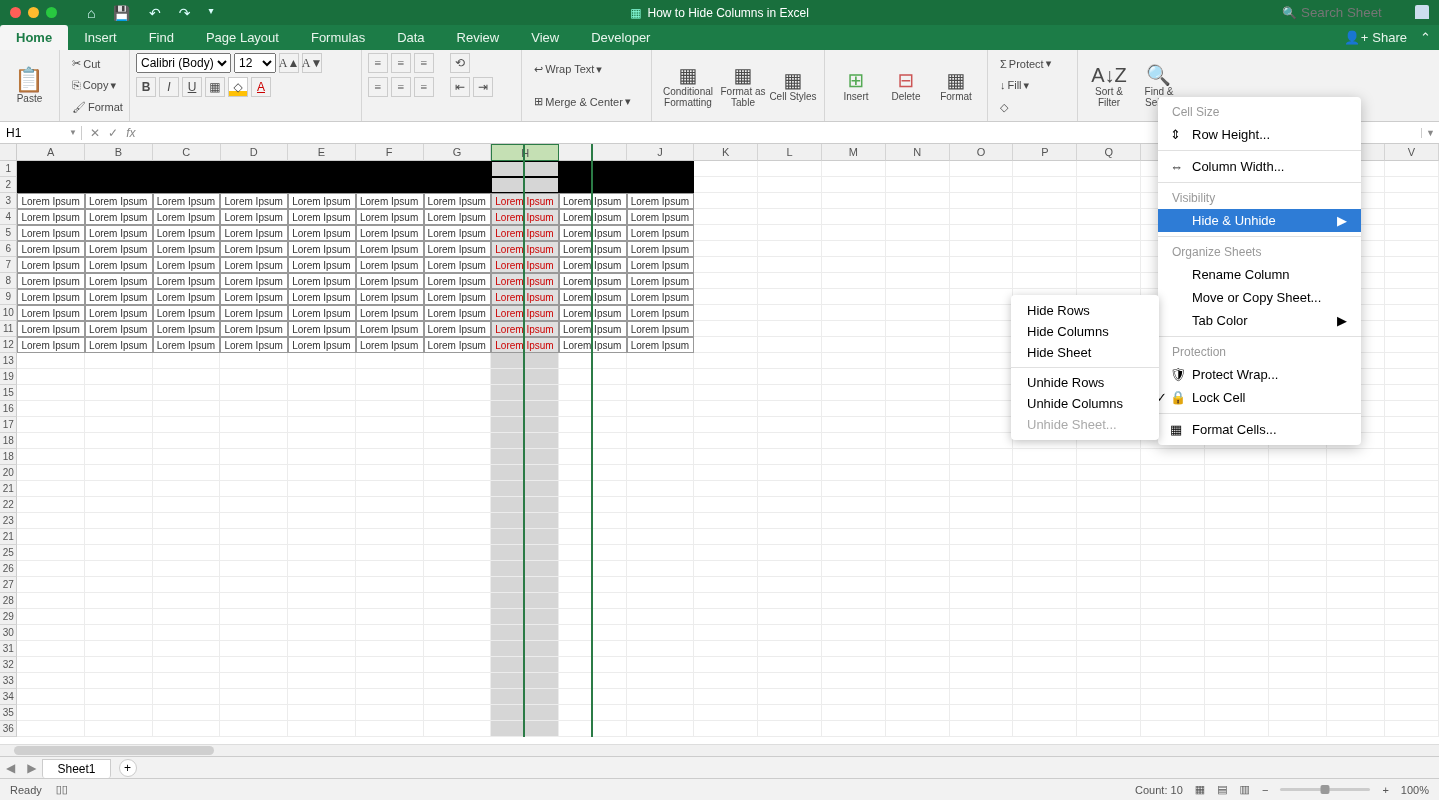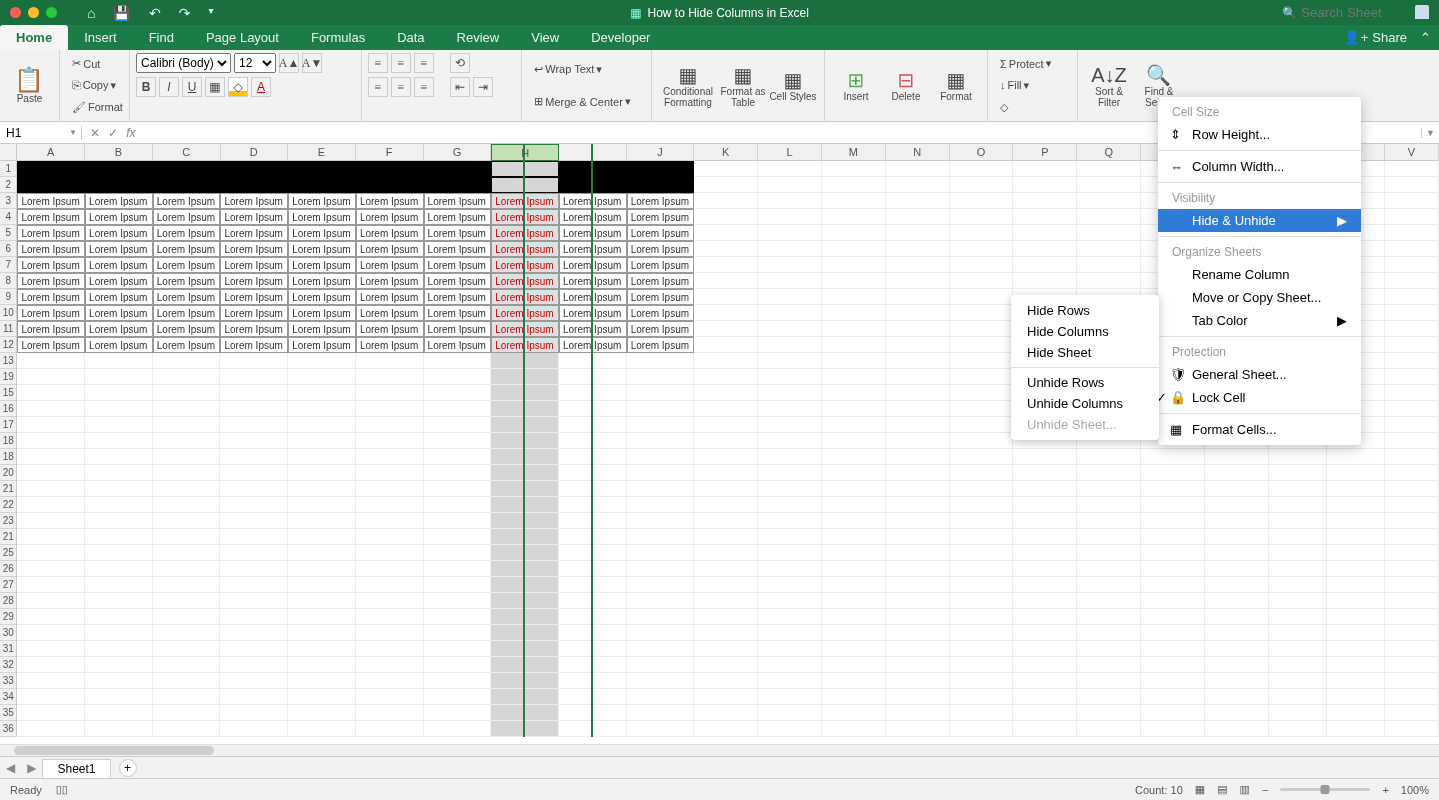--- a/index.html
+++ b/index.html
@@ -1217,21 +1217,21 @@
       <span>Move or Copy Sheet...</span>
     </div>
   <div class="mi">
       <span>Tab Color</span>
       <span>▶</span>
     </div>
   <hr>
   <div class="hdr">Protection</div>
   <div class="mi">
       <span class="lico">🛡</span>
-      <span>General Sheet...</span>
+      <span>Protect Wrap...</span>
     </div>
   <div class="mi">
       <span class="lico" style="left:-2px">✓ 🔒</span>
       <span>Lock Cell</span>
     </div>
   <hr>
   <div class="mi">
       <span class="lico">▦</span>
       <span>Format Cells...</span>
     </div>

